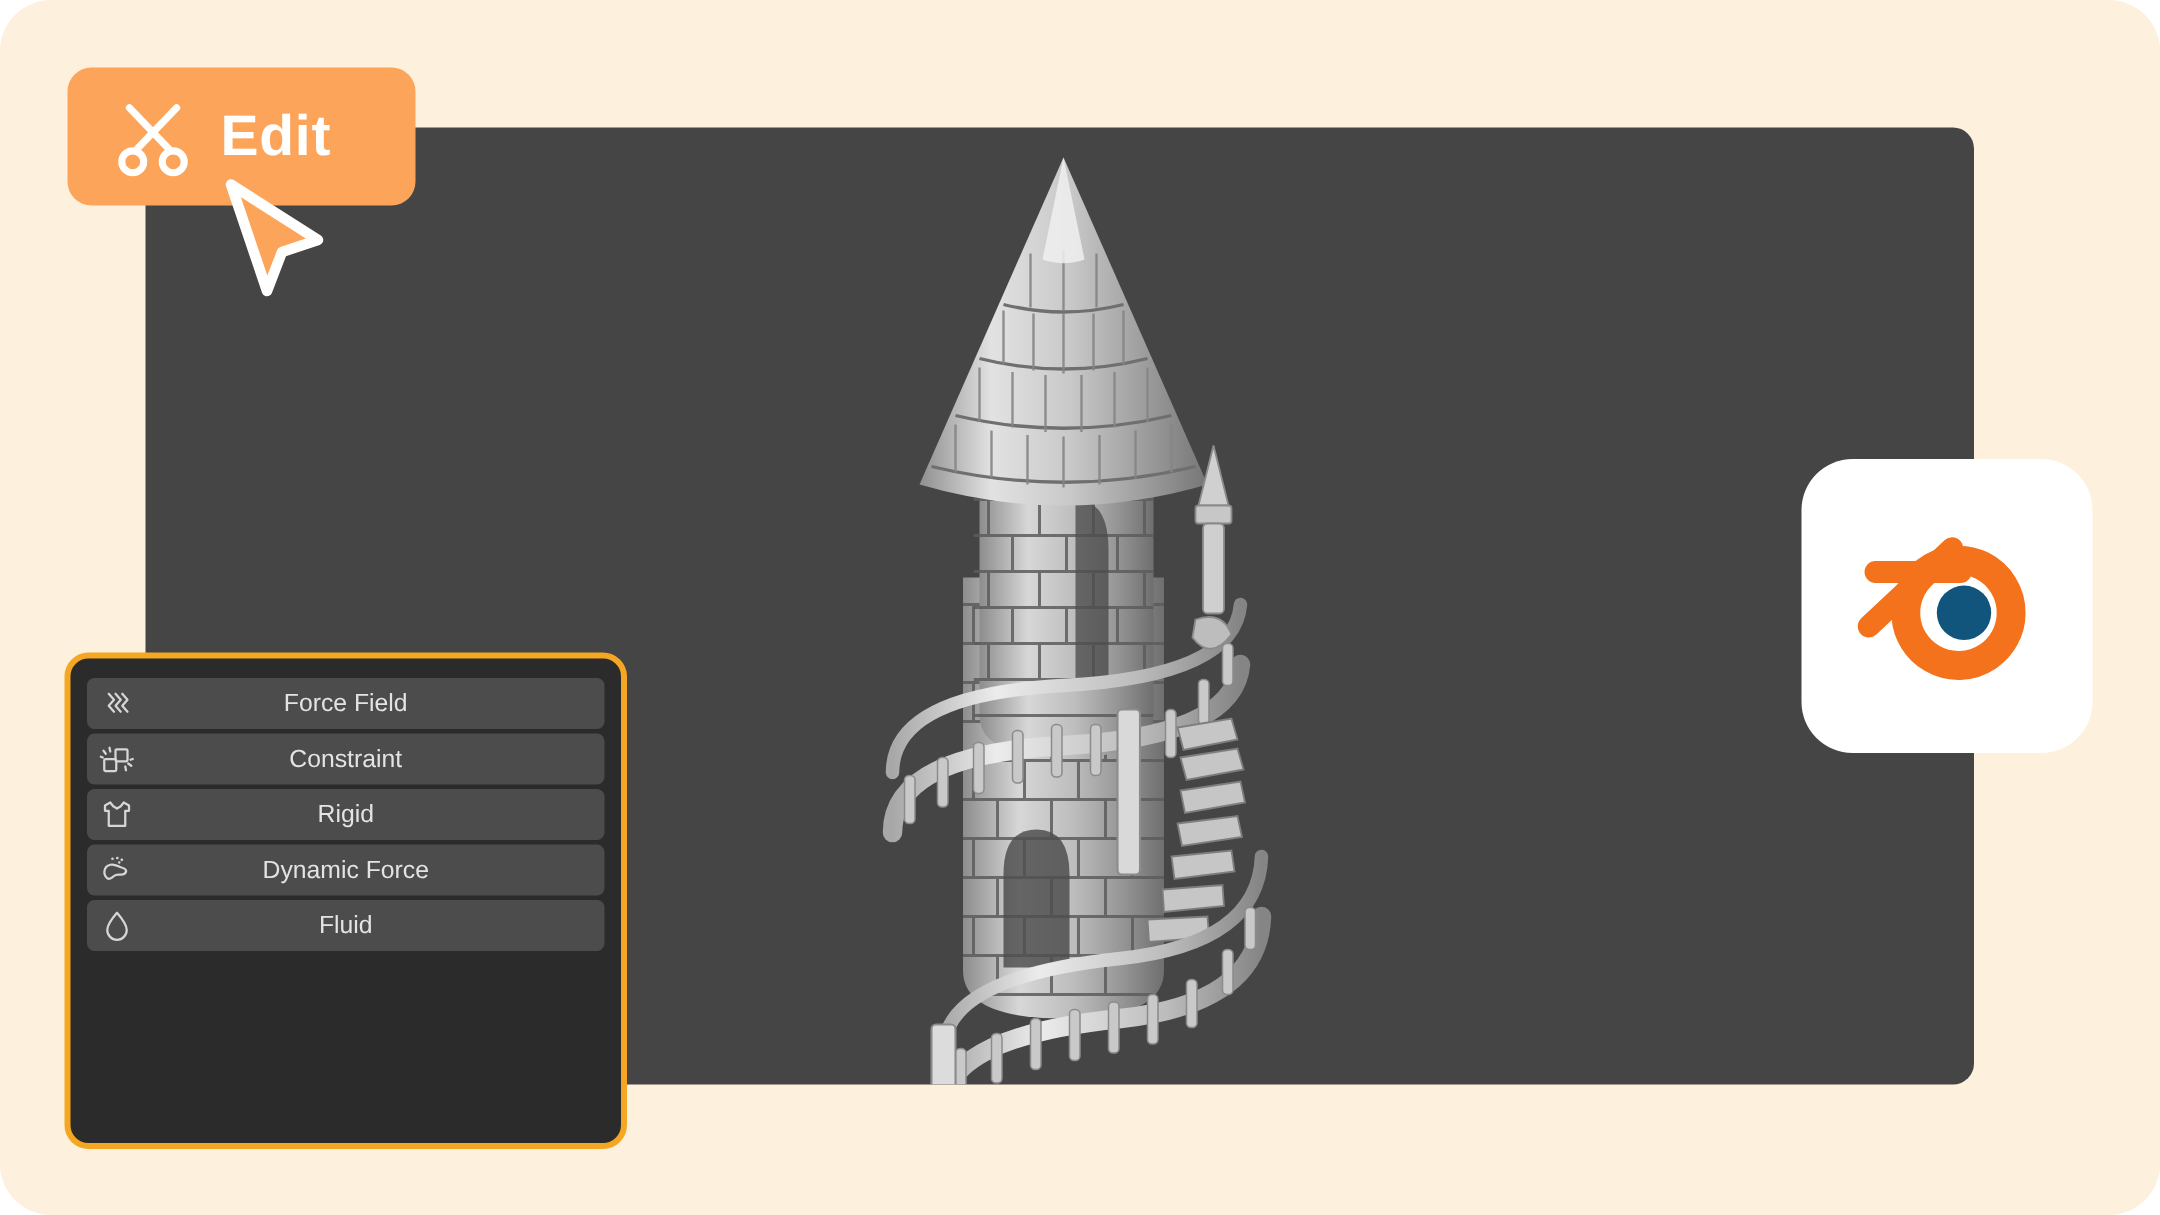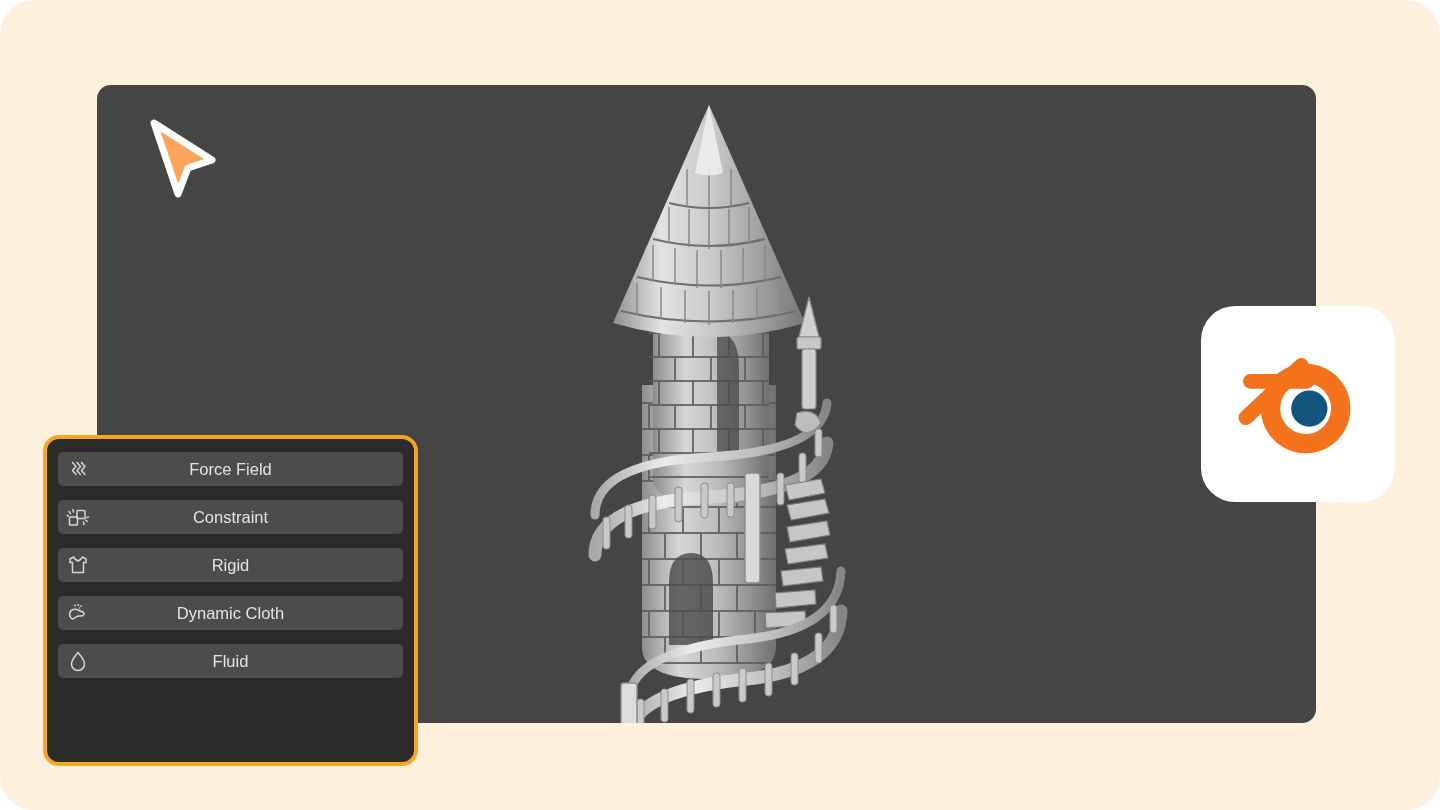--- a/index.html
+++ b/index.html
@@ -98,21 +98,21 @@
     left: 43px;
     top: 435px;
     width: 375px;
     height: 331px;
     background: #2b2b2b;
     border: 4px solid #f5a623;
     border-radius: 16px;
     padding: 13px 11px 13px 11px;
     display: flex;
     flex-direction: column;
-    gap: 14px;
+    gap: 3px;
     z-index: 18;
   }
 
   .menu-row {
     position: relative;
     height: 34px;
     background: #4c4c4c;
     border-radius: 5px;
     display: flex;
     align-items: center;
@@ -359,20 +359,29 @@
         <g>
           <path d="M712,212 L702,252 L722,252 Z" fill="#d0d0d0" stroke="#8c8c8c" stroke-width="1.2"></path>
           <rect x="700" y="252" width="24" height="12" rx="2" fill="#c7c7c7" stroke="#8b8b8b" stroke-width="1.2"></rect>
           <rect x="705" y="264" width="14" height="60" rx="3" fill="#cfcfcf" stroke="#8b8b8b" stroke-width="1.2"></rect>
           <path d="M700,328 q18,-6 24,10 q-14,18 -26,2 Z" fill="#bdbdbd" stroke="#8b8b8b" stroke-width="1.2"></path>
         </g>
       </g>
     </svg>
   </div>
 
+  <div id="edit-badge">
+    <svg class="scissors" viewBox="0 0 48 48" fill="none" stroke="#ffffff" stroke-width="4.2" stroke-linecap="round" stroke-linejoin="round">
+      <line x1="10" y1="7" x2="34" y2="32"></line>
+      <line x1="38" y1="7" x2="14" y2="32"></line>
+      <circle cx="12" cy="39" r="6.5"></circle>
+      <circle cx="36" cy="39" r="6.5"></circle>
+    </svg>
+    <span id="edit-label">Edit</span>
+  </div>
 
   <svg id="cursor-arrow" viewBox="0 0 82 84">
     <path d="M11,6 L69,43 L45,51 L35,77 Z" fill="#fca55a" stroke="#ffffff" stroke-width="7" stroke-linejoin="round" stroke-linecap="round"></path>
   </svg>
 
   <div id="blender-card">
     <svg viewBox="0 0 120 120">
       <g fill="none" stroke="#f4721b" stroke-width="13" stroke-linecap="round">
         <line x1="18" y1="40" x2="68" y2="40"></line>
         <line x1="14" y1="72" x2="63" y2="26"></line>
@@ -421,21 +430,21 @@
       <span class="row-icon">
         <svg viewBox="0 0 24 24">
           <path d="M5.5 17.5 C2.5 15 3 9.5 7.5 8.5 C11 7.7 13 10 15.5 10.5
                    C18 11 19 13 17 14.5 C15 16 12 14 10 16 C8.5 17.5 7 18.5 5.5 17.5 Z"></path>
           <circle cx="9" cy="4.5" r="0.9" fill="#d6d6d6" stroke="none"></circle>
           <circle cx="12.2" cy="4" r="0.9" fill="#d6d6d6" stroke="none"></circle>
           <circle cx="15.2" cy="5.2" r="0.9" fill="#d6d6d6" stroke="none"></circle>
           <circle cx="13.5" cy="7" r="0.8" fill="#d6d6d6" stroke="none"></circle>
         </svg>
       </span>
-      <span class="row-label">Dynamic Cloth</span>
+      <span class="row-label">Dynamic Force</span>
     </div>
 
 
     <div class="menu-row">
       <span class="row-icon">
         <svg viewBox="0 0 24 24">
           <path d="M12 3.5 C12 3.5 5.5 11 5.5 15 a6.5 6.5 0 0 0 13 0 C18.5 11 12 3.5 12 3.5 Z"></path>
         </svg>
       </span>
       <span class="row-label">Fluid</span>

